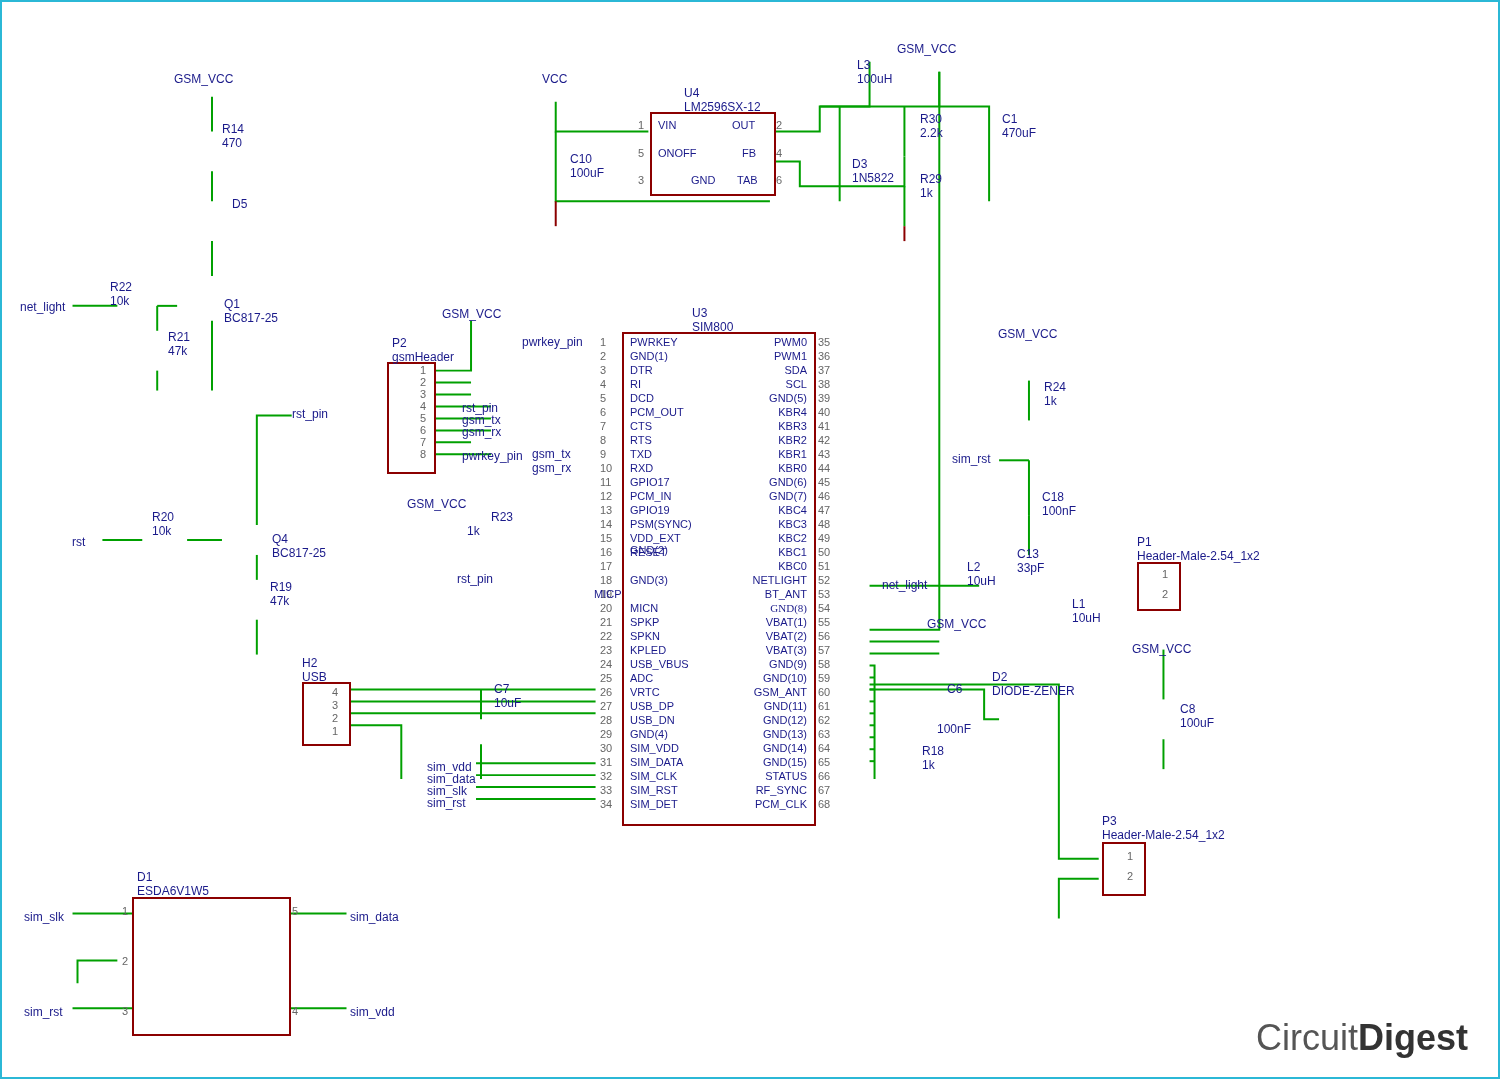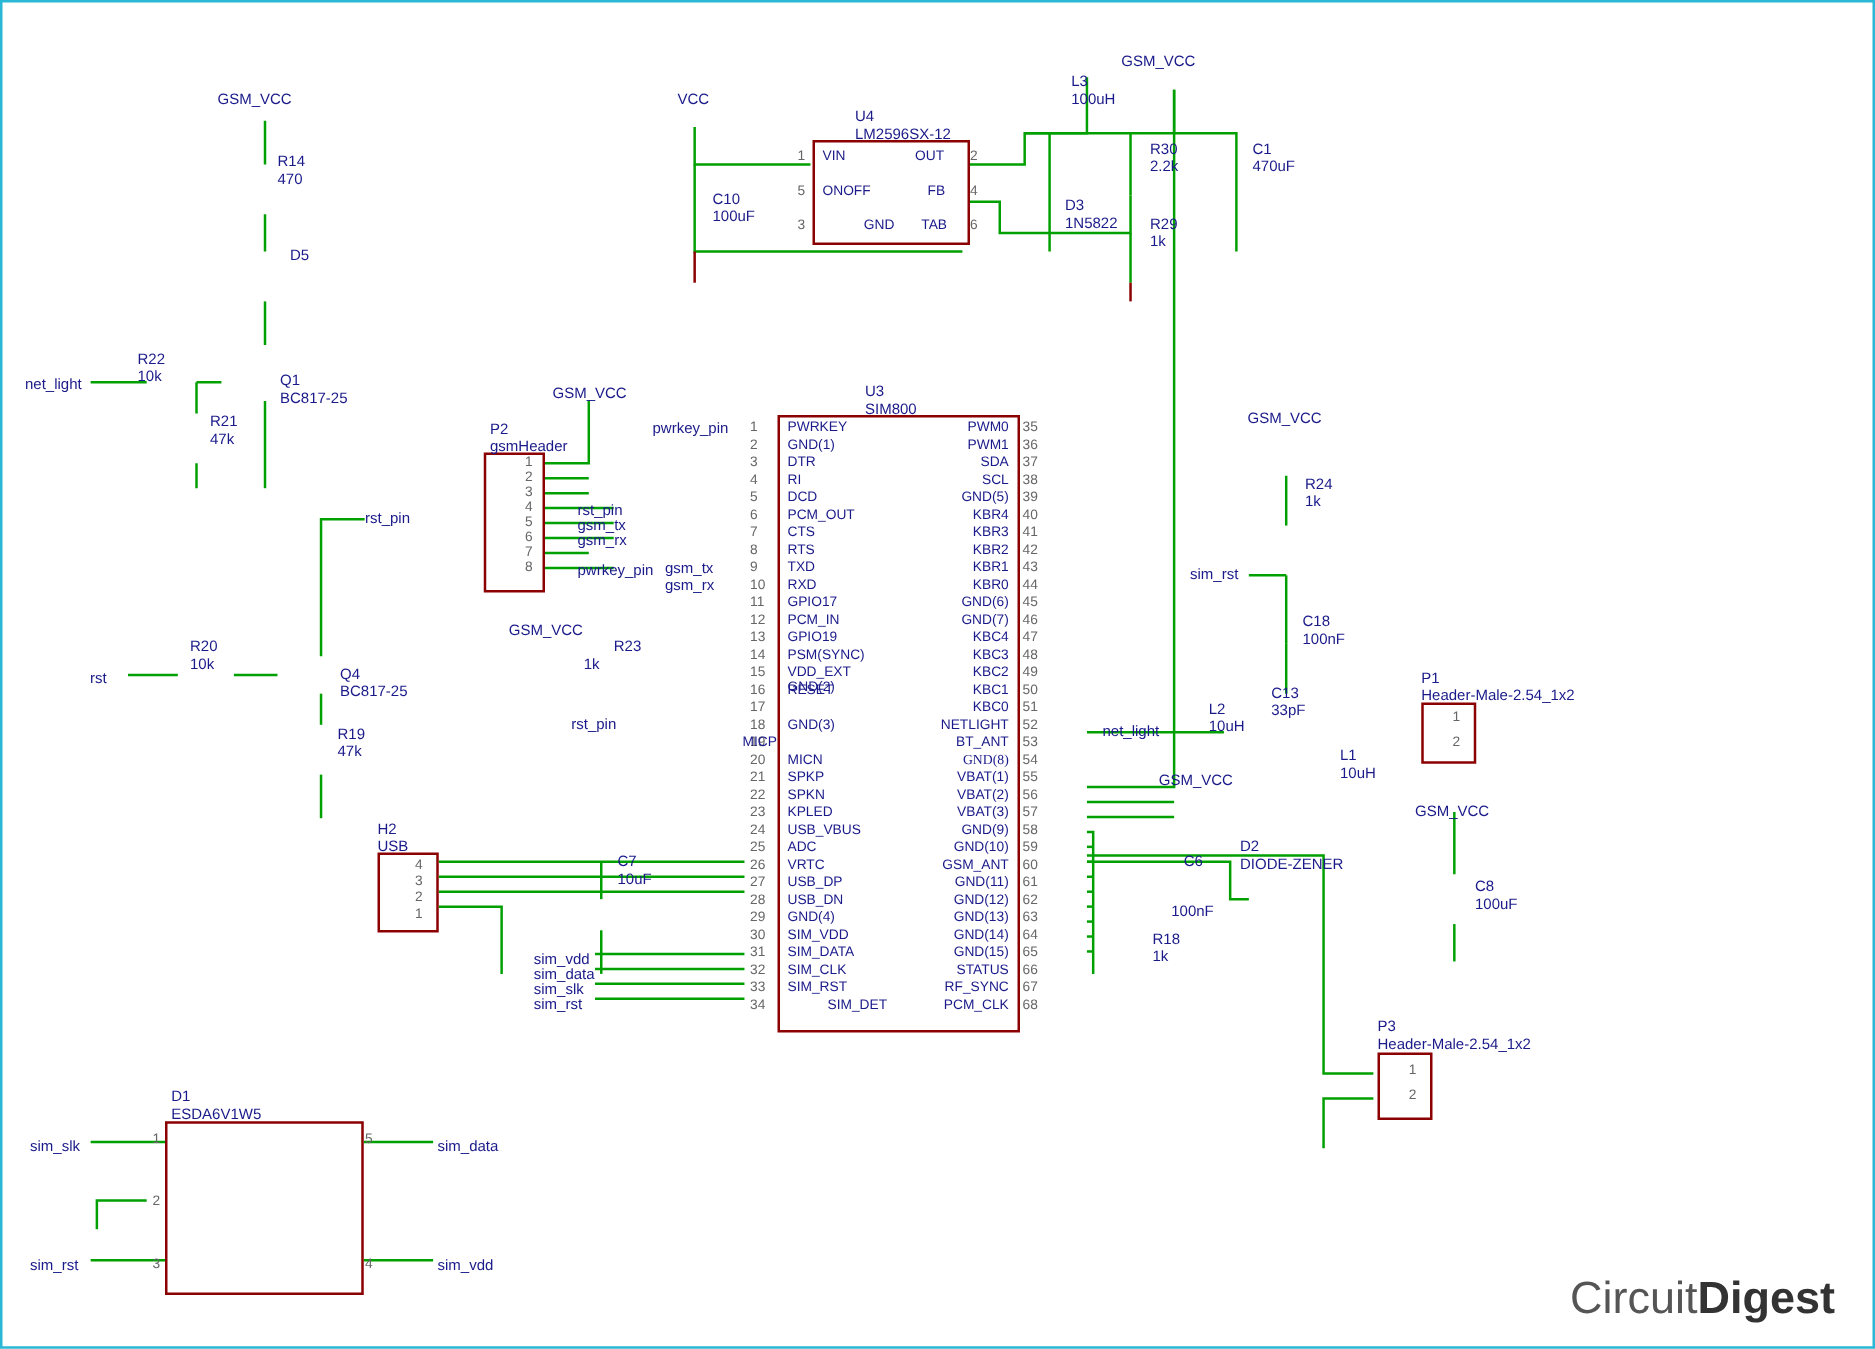--- a/index.html
+++ b/index.html
@@ -326,21 +326,21 @@
       <span class="pinname" style="left: 628px; top: 726px;">GND(4)</span>
       <span class="pinnum" style="left: 598px; top: 740px;">30</span>
       <span class="pinname" style="left: 628px; top: 740px;">SIM_VDD</span>
       <span class="pinnum" style="left: 598px; top: 754px;">31</span>
       <span class="pinname" style="left: 628px; top: 754px;">SIM_DATA</span>
       <span class="pinnum" style="left: 598px; top: 768px;">32</span>
       <span class="pinname" style="left: 628px; top: 768px;">SIM_CLK</span>
       <span class="pinnum" style="left: 598px; top: 782px;">33</span>
       <span class="pinname" style="left: 628px; top: 782px;">SIM_RST</span>
       <span class="pinnum" style="left: 598px; top: 796px;">34</span>
-      <span class="pinname" style="left: 628px; top: 796px; margin-left: 32px;">SIM_DET</span>
+      <span class="pinname" style="left: 628px; top: 796px;">SIM_DET</span>
     </div>
 <div id="u3-right">
       <span class="pinnum" style="left: 816px; top: 334px;">35</span>
       <span class="pinname right-pin" style="left: 730px; width: 75px; top: 334px;">PWM0</span>
       <span class="pinnum" style="left: 816px; top: 348px;">36</span>
       <span class="pinname right-pin" style="left: 730px; width: 75px; top: 348px;">PWM1</span>
       <span class="pinnum" style="left: 816px; top: 362px;">37</span>
       <span class="pinname right-pin" style="left: 730px; width: 75px; top: 362px;">SDA</span>
       <span class="pinnum" style="left: 816px; top: 376px;">38</span>
       <span class="pinname right-pin" style="left: 730px; width: 75px; top: 376px;">SCL</span>

